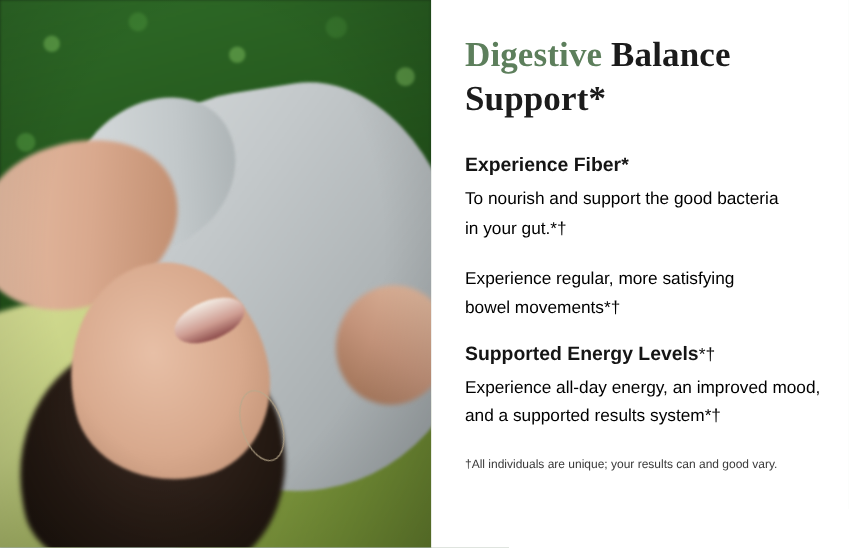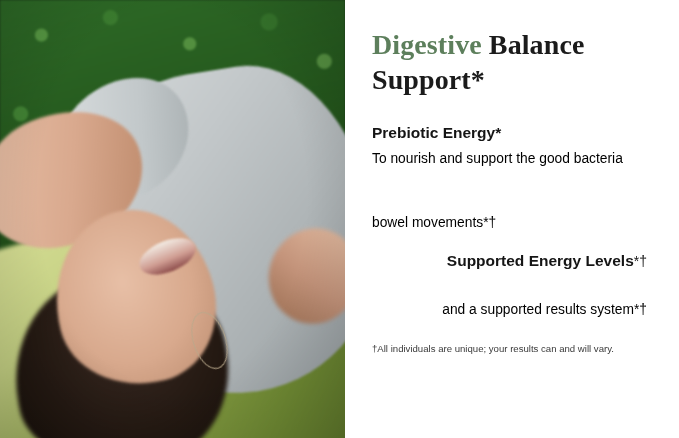--- a/index.html
+++ b/index.html
@@ -163,36 +163,36 @@
   .ph-vignette {
     position: absolute;
     inset: 0;
     background: radial-gradient(ellipse at 50% 45%, rgba(0,0,0,0) 55%, rgba(0,0,0,.18) 100%);
   }
 
   
   .copy-pane {
     flex: 1 1 auto;
     background: #ffffff;
-    padding: 28px 32px 0 27px;
+    padding: 28px 20px 0 27px;
     box-sizing: border-box;
     position: relative;
   }
   .headline {
     font-family: "Liberation Serif", serif;
     font-size: 28px;
     line-height: 1.24;
     color: #1b1b1b;
     margin: 0 0 26px 0;
     letter-spacing: .1px;
   }
   .headline .accent { color: #5d7f5c; }
 
   .feature { margin: 0 0 17px 0; }
-  .feature:last-of-type { margin-bottom: 21px; text-align: right; }
+  .feature:last-of-type { margin-bottom: 21px; }
   .feat-title {
     font-size: 15.5px;
     font-weight: bold;
     color: #151515;
     line-height: 1.35;
     margin: 0 0 3px 0;
   }
   .feat-title .marks {
     font-weight: normal;
     font-size: 14px;
@@ -228,28 +228,28 @@
     <div class="ph-smile"></div>
     <div class="ph-hoop"></div>
     <div class="ph-vignette"></div>
   </div>
 
   <div class="copy-pane">
 
     <h1 class="headline"><span class="accent">Digestive</span><span> Balance Support*</span></h1>
 
     <div class="feature">
-      <p class="feat-title"><span>Prebiotic Energy*</span><span class="marks"></span></p>
-      <p class="feat-body"><span>To nourish and support the good bacteria</span><br></p>
+      <p class="feat-title"><span>Experience Fiber*</span><span class="marks"></span></p>
+      <p class="feat-body"><span>To nourish and support the good bacteria</span><br><span>in your gut.*†</span></p>
     </div>
 
     <div class="feature">
-      <p class="feat-body"><br><span>bowel movements*†</span></p>
+      <p class="feat-body"><span>Experience regular, more satisfying</span><br><span>bowel movements*†</span></p>
     </div>
 
     <div class="feature">
       <p class="feat-title"><span>Supported Energy Levels</span><span class="marks">*†</span></p>
-      <p class="feat-body"><br><span>and a supported results system*†</span></p>
+      <p class="feat-body"><span>Experience all-day energy, an improved mood,</span><br><span>and a supported results system*†</span></p>
     </div>
 
-    <p class="disclaimer">†All individuals are unique; your results can and will vary.</p>
+    <p class="disclaimer">†All individuals are unique; your results can and good vary.</p>
   </div>
 </div>
 
 </body></html>

